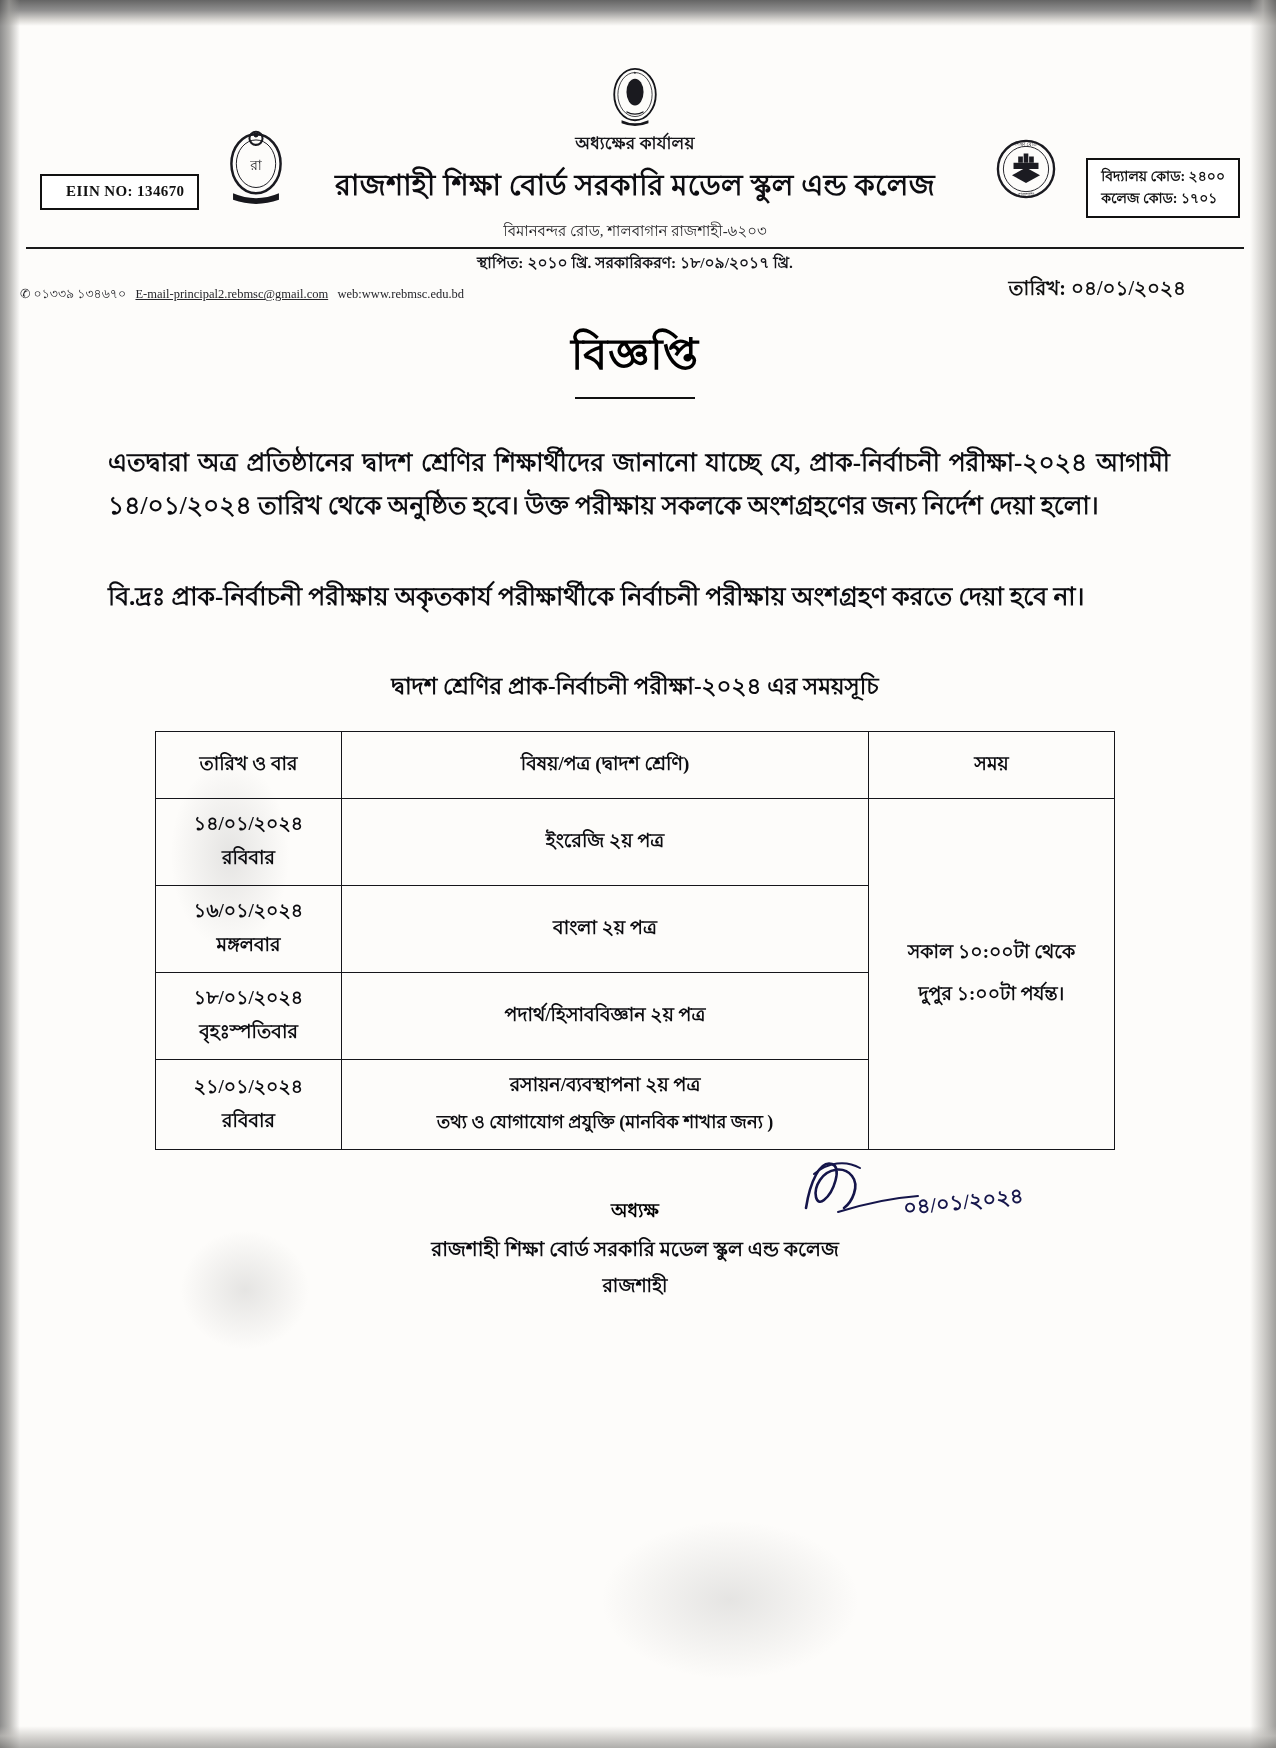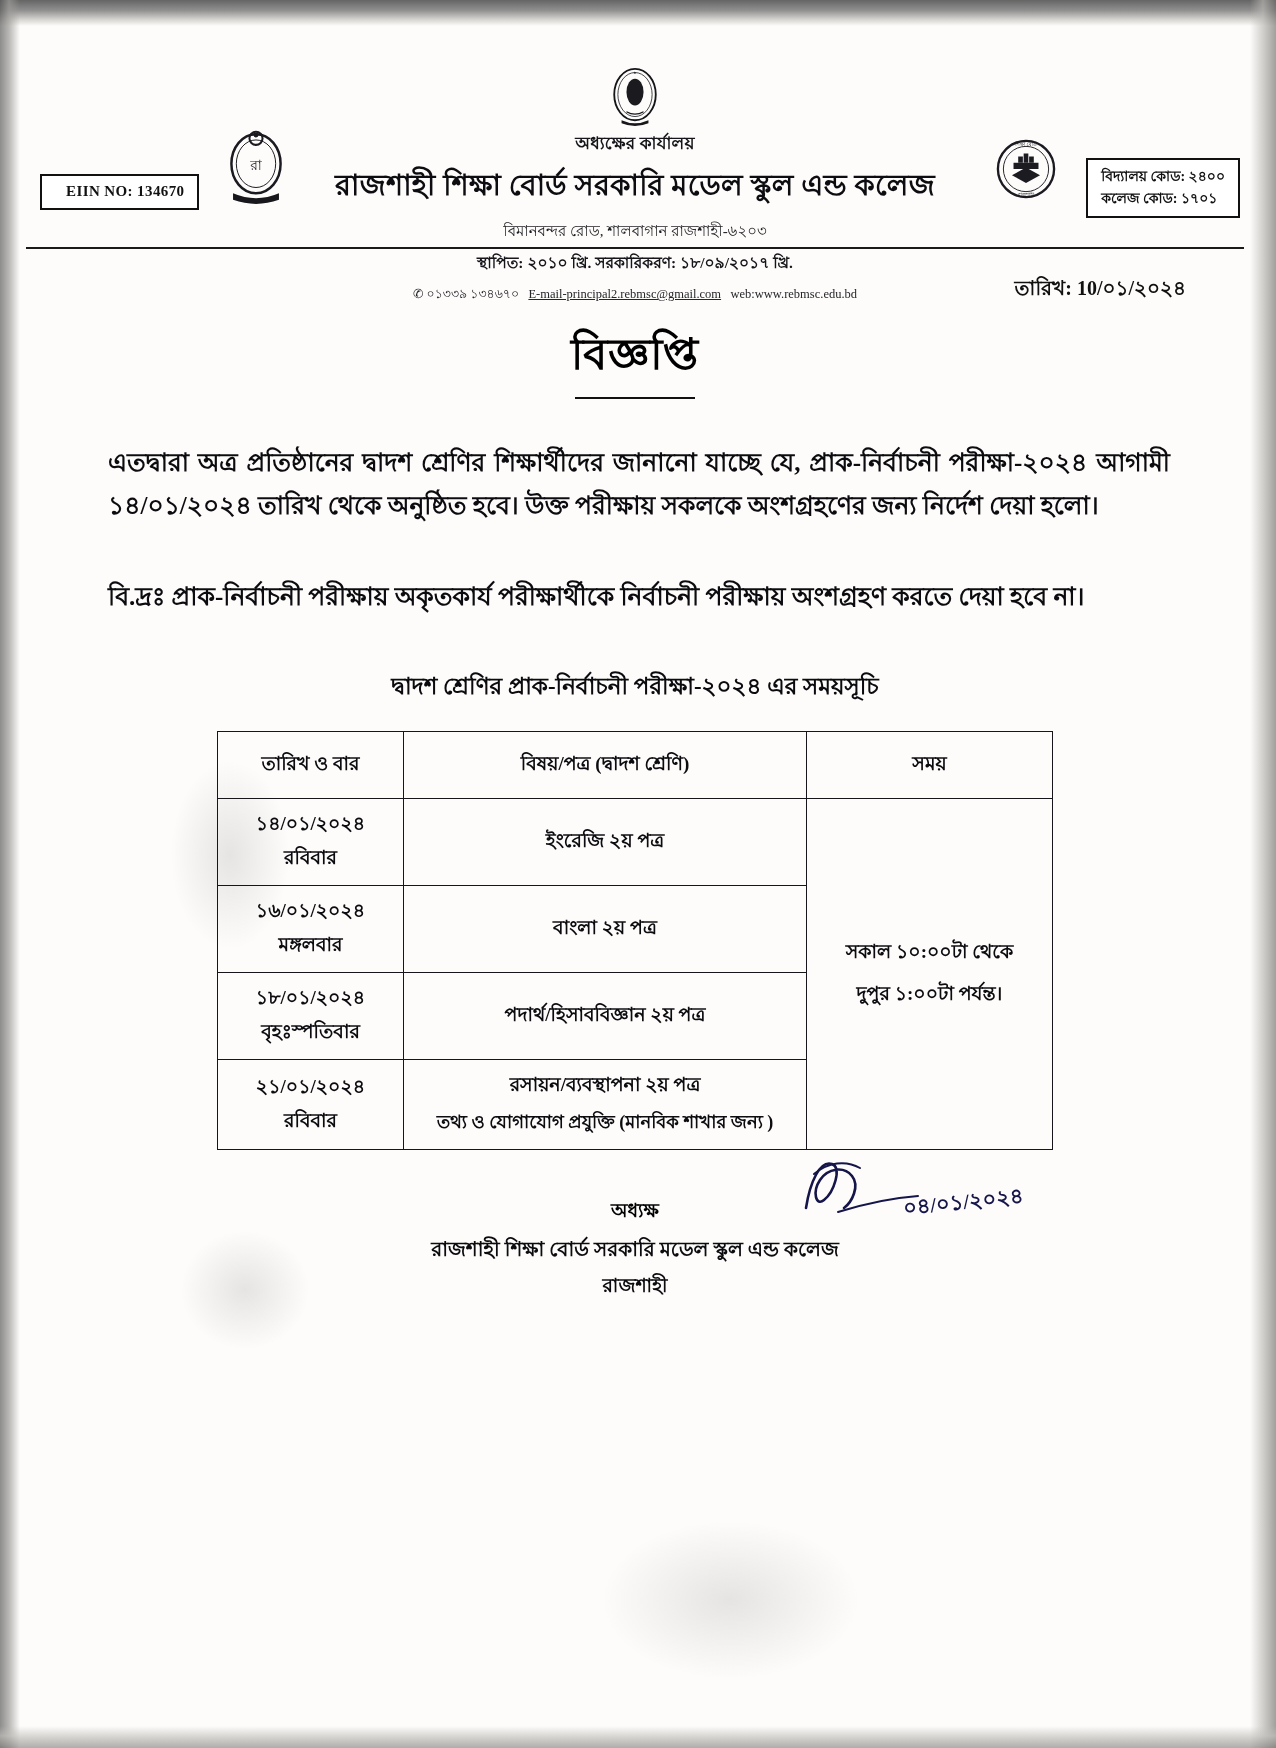--- a/index.html
+++ b/index.html
@@ -109,21 +109,21 @@
     margin-top: 8px;
   }
   .estab-line {
     text-align: center;
     font-size: 15.5px;
     color: #15151a;
     margin-top: 7px;
     font-weight: 600;
   }
   .contact-line {
-    text-align: center;
+    text-align: left;
     font-size: 12.5px;
     color: #25252a;
     margin-top: 8px;
     font-family: "Liberation Serif", serif;
   }
   .contact-line .ul { text-decoration: underline; }
 
   .eiin-box {
     position: absolute;
     left: 20px;
@@ -198,21 +198,21 @@
   
   .schedule-heading {
     text-align: center;
     margin-top: 50px;
     font-size: 23px;
     font-weight: 700;
     color: #0b0b0f;
   }
   table.schedule {
     margin: 24px auto 0 auto;
-    width: 836px;
+    width: 960px;
     border-collapse: collapse;
     table-layout: fixed;
   }
   table.schedule th,
   table.schedule td {
     border: 1.6px solid #15151a;
     text-align: center;
     vertical-align: middle;
     color: #0c0c10;
     padding: 10px 6px;
@@ -337,21 +337,21 @@
       <div class="eiin-box">EIIN NO: 134670</div>
 
       <div class="code-box">
         <div>বিদ্যালয় কোড: ২৪০০</div>
         <div>কলেজ কোড: ১৭০১</div>
       </div>
     </div>
 
     <hr class="rule">
 
-    <div class="date-line">তারিখ: 10/০১/২০২৪</div>
+    <div class="date-line">তারিখ: ০৪/০১/২০২৪</div>
 
     <div class="notice-title">বিজ্ঞপ্তি</div>
     <div class="title-underline"></div>
 
     <div class="body-wrap">
       <div class="para p1">এতদ্বারা অত্র প্রতিষ্ঠানের দ্বাদশ শ্রেণির শিক্ষার্থীদের জানানো যাচ্ছে যে, প্রাক-নির্বাচনী পরীক্ষা-২০২৪ আগামী ১৪/০১/২০২৪ তারিখ থেকে অনুষ্ঠিত হবে। উক্ত পরীক্ষায় সকলকে অংশগ্রহণের জন্য নির্দেশ দেয়া হলো।</div>
       <div class="para p2">বি.দ্রঃ  প্রাক-নির্বাচনী পরীক্ষায় অকৃতকার্য পরীক্ষার্থীকে নির্বাচনী পরীক্ষায় অংশগ্রহণ করতে দেয়া হবে না।</div>
     </div>
 
     <div class="schedule-heading">দ্বাদশ শ্রেণির প্রাক-নির্বাচনী পরীক্ষা-২০২৪ এর সময়সূচি</div>

